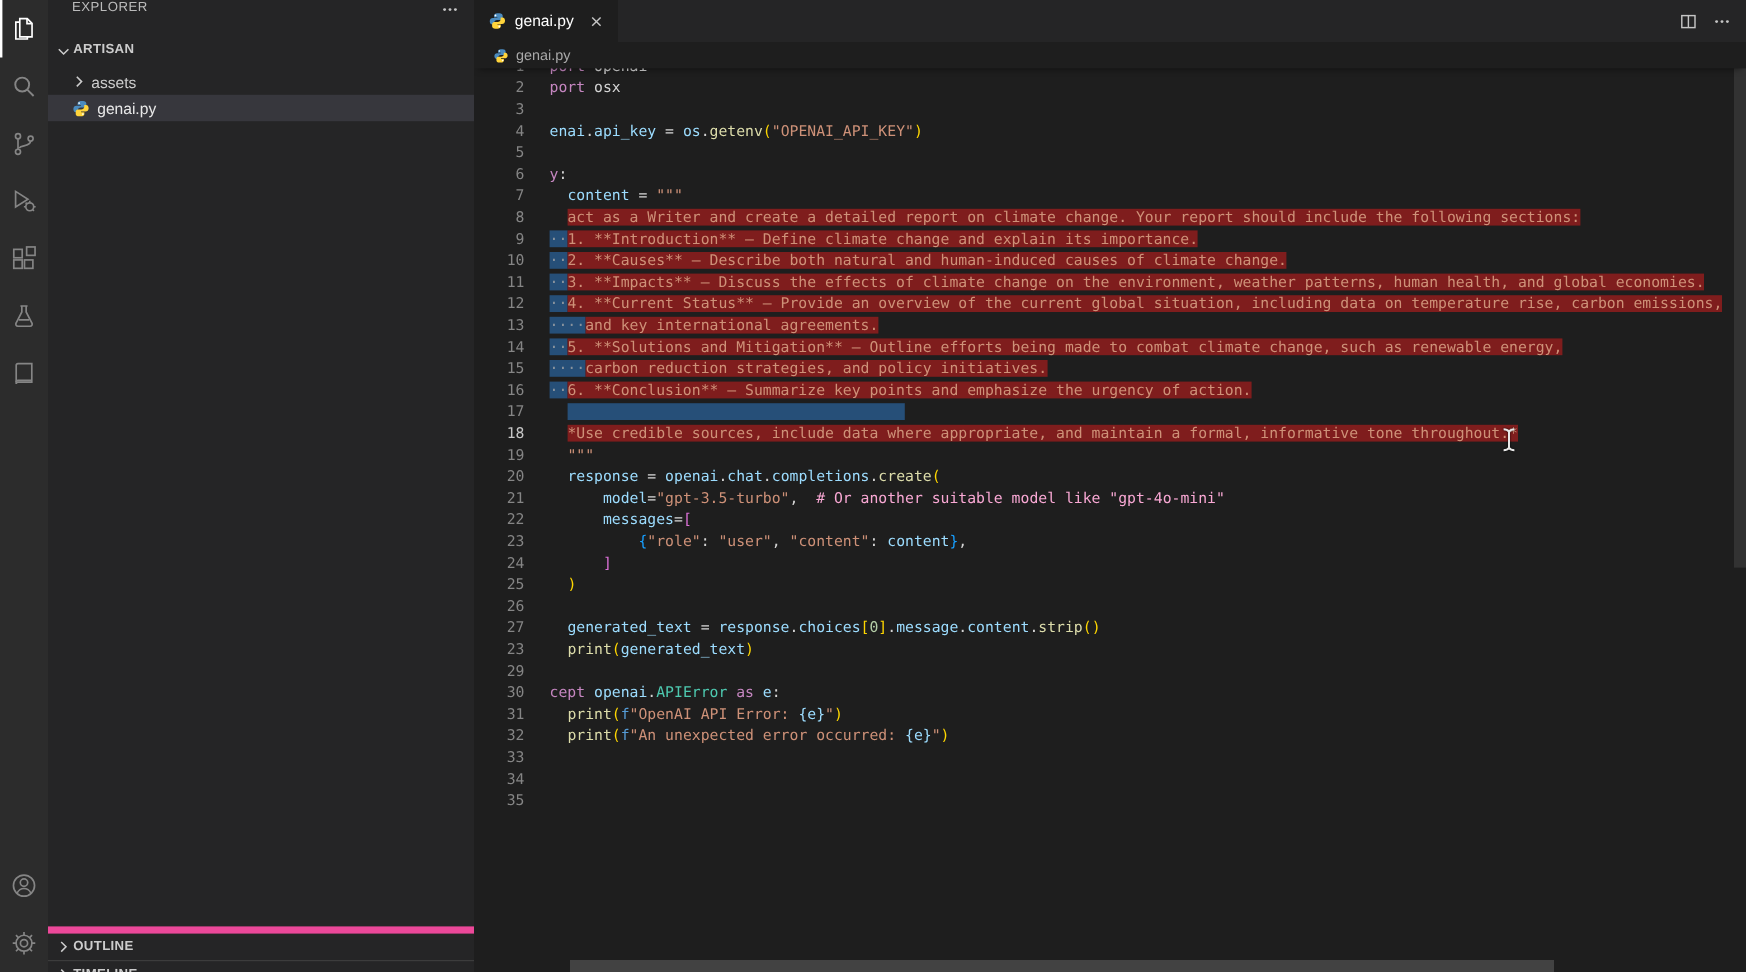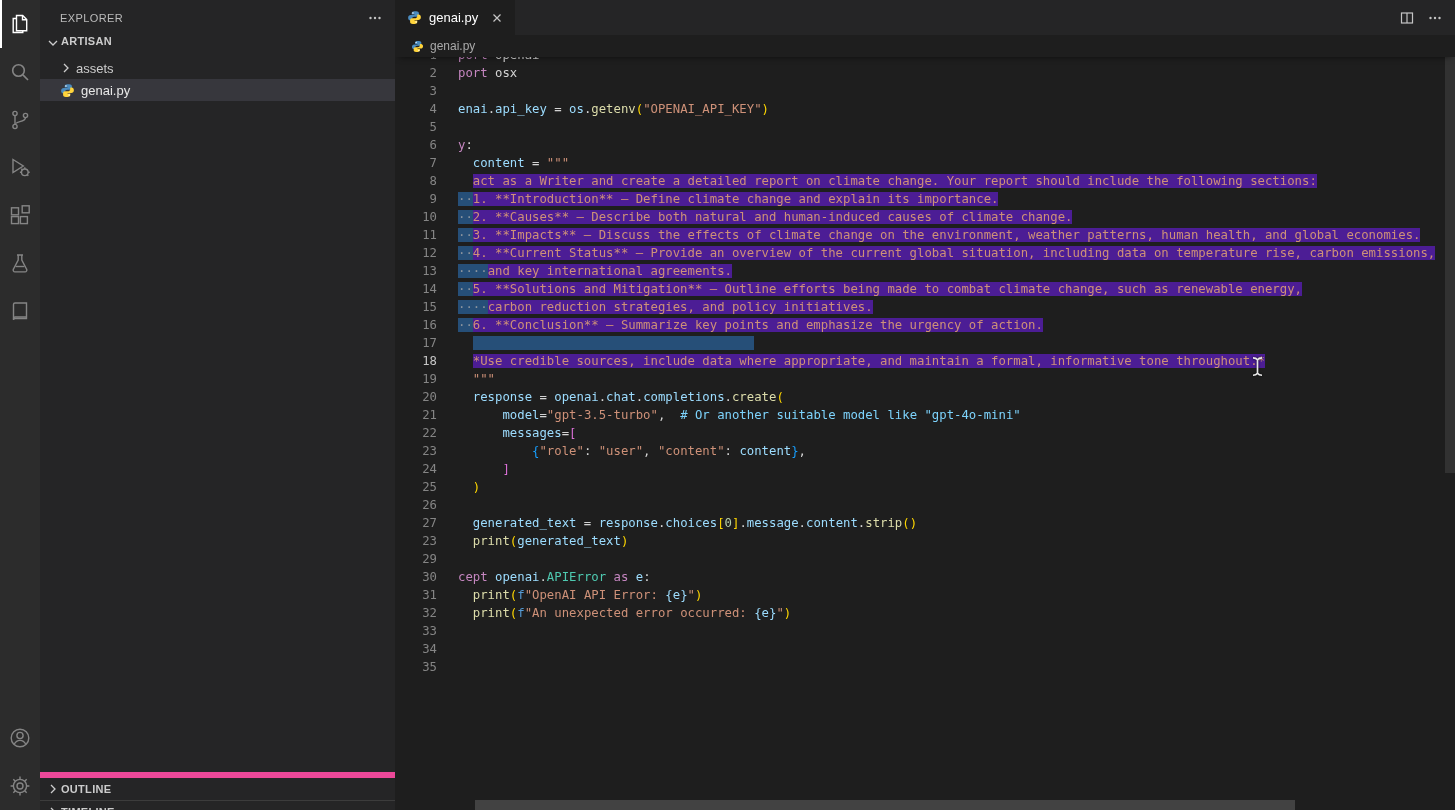--- a/index.html
+++ b/index.html
@@ -9,21 +9,21 @@
 
   
   .activitybar{position:absolute;left:0;top:0;width:40px;height:810px;background:#2c2c2c;
                display:flex;flex-direction:column;align-items:stretch;z-index:10}
   .ab-item{width:40px;height:48px;display:flex;align-items:center;justify-content:center;color:#858585;cursor:pointer}
   .ab-item.active{color:#ffffff;box-shadow:inset 2px 0 0 #ffffff}
   .ab-spacer{flex:1}
 
   
   .sidebar{position:absolute;left:40px;top:0;width:355px;height:810px;background:#252526;z-index:9;color:#cccccc}
-  .sb-header{height:35px;display:flex;align-items:center;padding:0 12px 0 20px;}
+  .sb-header{height:35px;display:flex;padding:0 12px 0 20px;}
   .sb-title{flex:1;font-size:11px;letter-spacing:.4px;color:#bbbbbb}
   .sb-more{color:#c5c5c5;cursor:pointer}
   .tree-section{height:22px;display:flex;align-items:flex-start;padding-left:5px;font-size:11px;font-weight:bold;
                 color:#cccccc;letter-spacing:.3px;cursor:pointer}
   .tree-row{height:22px;display:flex;align-items:center;font-size:13px;color:#cccccc;cursor:pointer}
   .tree-row .chev{margin-left:18px;margin-right:2px;color:#cccccc}
   .tree-row.selected{background:#37373d;color:#e8e8e8}
   .tree-row .fileicon{margin-left:20px;margin-right:6px}
   .chevbox{width:16px;height:16px;display:flex;align-items:center;justify-content:center;color:#cccccc}
   .sb-bottom{position:absolute;top:772px;left:0;right:0}
@@ -48,24 +48,24 @@
   .lines-wrap{position:absolute;left:0;top:11px;right:0}
   .gutter{position:absolute;left:0;top:0;width:42px}
   .ln{height:18px;line-height:18px;text-align:right;color:#858585;
       font-family:"DejaVu Sans Mono",monospace;font-size:12.3px}
   .ln-active{color:#c6c6c6}
   .codecol{position:absolute;left:63px;top:0;right:0}
   .cl{height:18px;line-height:18px;white-space:pre;color:#d4d4d4;
       font-family:"DejaVu Sans Mono",monospace;font-size:12.3px}
 
   .pln{color:#d4d4d4}.kw{color:#c586c0}.str{color:#ce9178}.var{color:#9cdcfe}.fn{color:#dcdcaa}
-  .com{color:#7dd3fc}.cls{color:#4ec9b0}.num{color:#b5cea8}.b1{color:#ffd700}.b2{color:#da70d6}
+  .com{color:#f9a8d4}.cls{color:#4ec9b0}.num{color:#b5cea8}.b1{color:#ffd700}.b2{color:#da70d6}
   .b3{color:#179fff}.fpre{color:#569cd6}.fmt{color:#9cdcfe}
   .sel{background:#264f78}
-  .strsel{color:#ce9178;background:#4c1d95}
+  .strsel{color:#ce9178;background:#7f1d1d}
   .wssel{color:#8a949e;background:#264f78}
 
   .hscroll-thumb{position:absolute;left:80px;bottom:0;width:820px;height:10px;background:rgba(121,121,121,.4);cursor:pointer}
   .vscroll-thumb{position:absolute;right:0;top:35px;width:10px;height:438px;background:rgba(121,121,121,.22);cursor:pointer}
 
   .mouse-cursor{position:absolute;left:1250px;top:356px;z-index:30;pointer-events:none;
                 filter:drop-shadow(0 0 1px rgba(0,0,0,.8))}
 </style>
 </head>
 <body>

